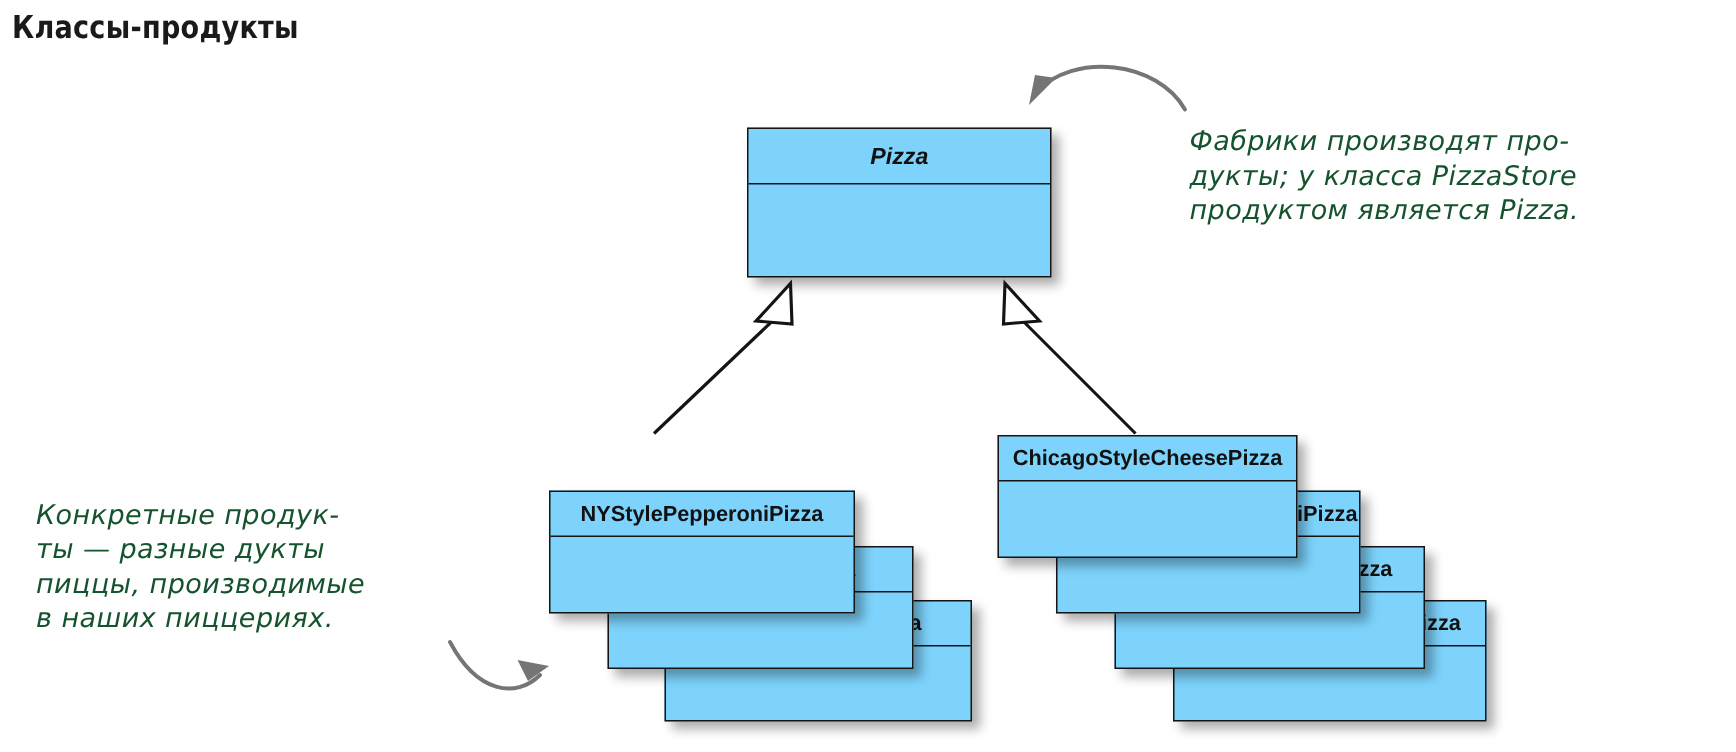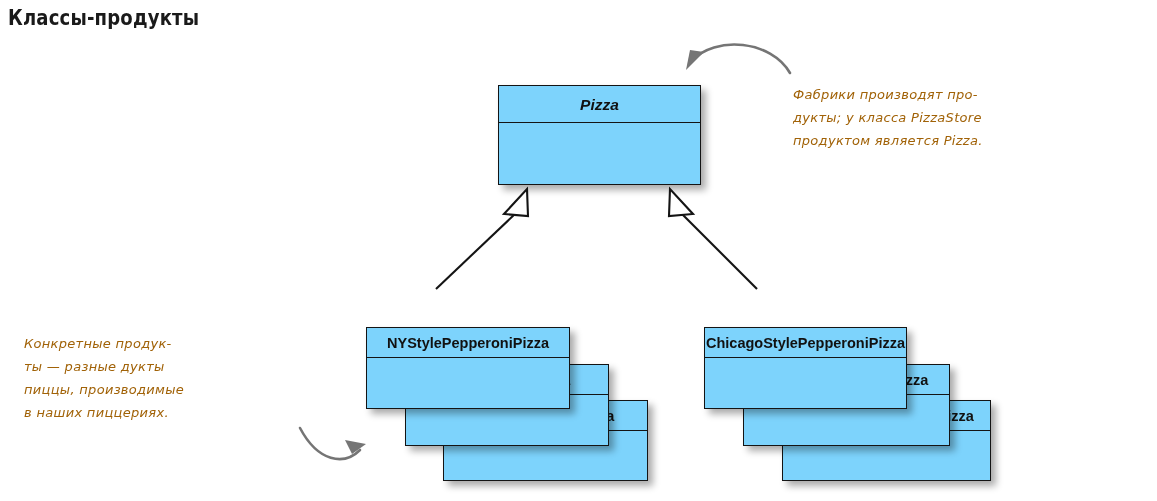--- a/index.html
+++ b/index.html
@@ -69,23 +69,23 @@
     line-height: 37px;
   }
   .uml-class.abstract .uml-body {
     height: calc(100% - 37px);
   }
 
   
   .annotation {
     position: absolute;
     font-family: "DejaVu Sans", sans-serif;
-    font-size: 13px;
+    font-size: 18px;
     line-height: 23px;
-    color: #a16207;
+    color: #14532d;
     font-style: italic;
     letter-spacing: 0.3px;
     white-space: pre-line;
   }
   .annotation.right-note { left: 793px; top: 83px; }
   .annotation.left-note  { left: 24px;  top: 332px; text-align: left; }
 
   
   #connectors {
     position: absolute;
@@ -137,20 +137,24 @@
   <div class="uml-class" style="left:405px; top:364px; width:204px; height:82px; z-index:12;">
     <div class="uml-name">NYStyleClamPizza</div>
     <div class="uml-body"></div>
   </div>
 
   <div class="uml-class" style="left:443px; top:400px; width:205px; height:81px; z-index:11;">
     <div class="uml-name">NYStyleVeggiePizza</div>
     <div class="uml-body"></div>
   </div>
 
+  <div class="uml-class" style="left:665px; top:290px; width:200px; height:82px; z-index:14;">
+    <div class="uml-name">ChicagoStyleCheesePizza</div>
+    <div class="uml-body"></div>
+  </div>
 
   <div class="uml-class" style="left:704px; top:327px; width:203px; height:82px; z-index:13;">
     <div class="uml-name">ChicagoStylePepperoniPizza</div>
     <div class="uml-body"></div>
   </div>
 
   <div class="uml-class" style="left:743px; top:364px; width:207px; height:82px; z-index:12;">
     <div class="uml-name">ChicagoStyleClamPizza</div>
     <div class="uml-body"></div>
   </div>

